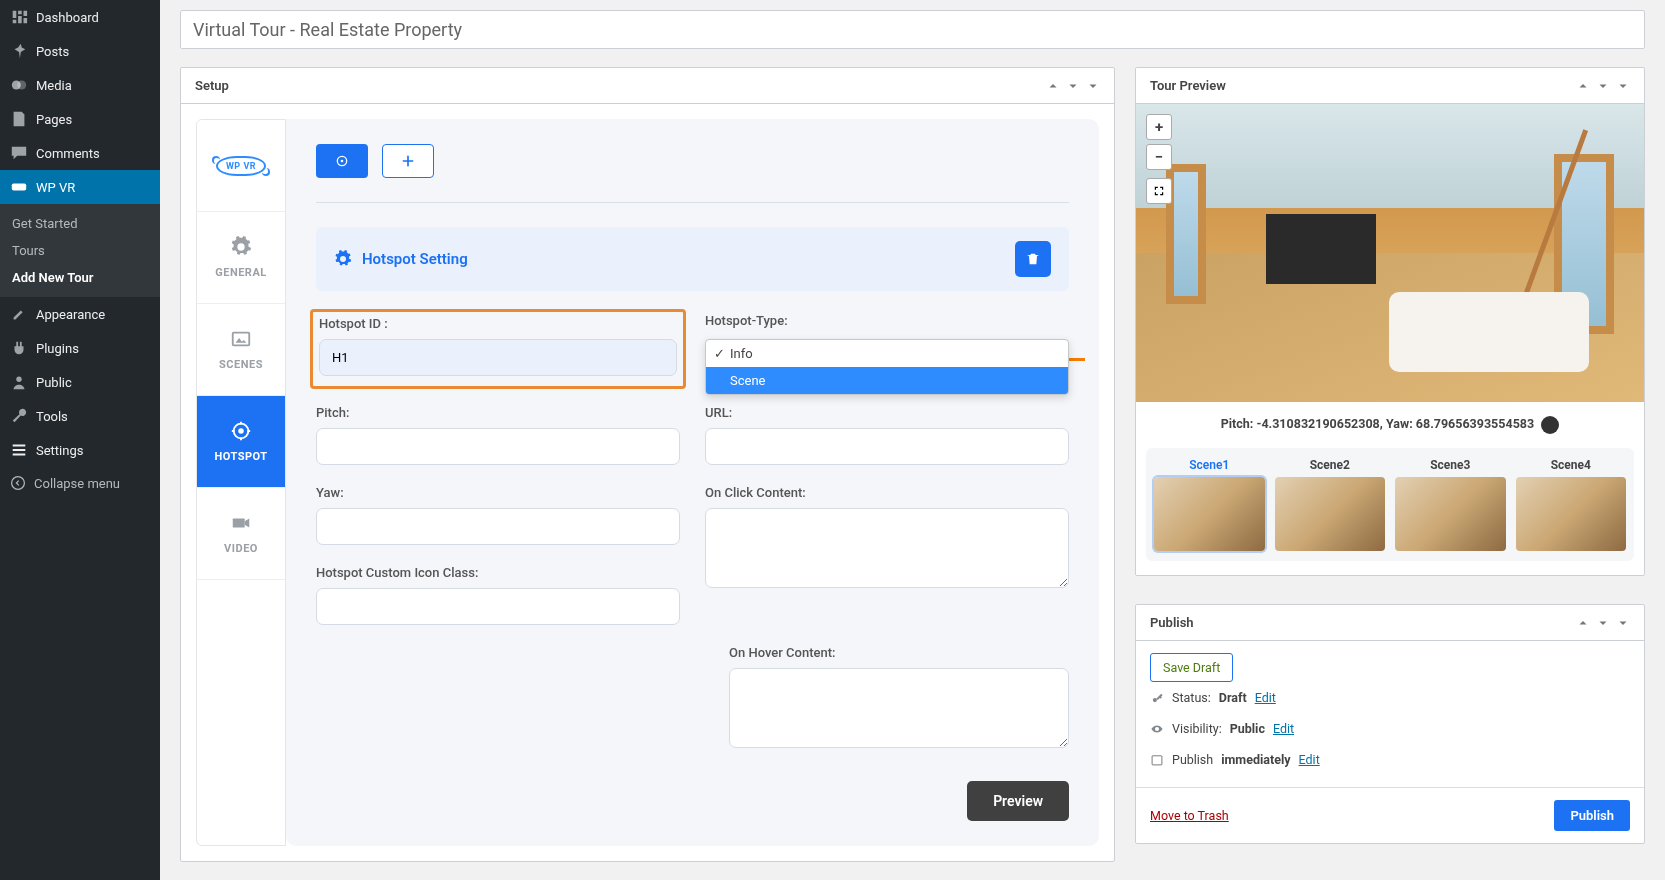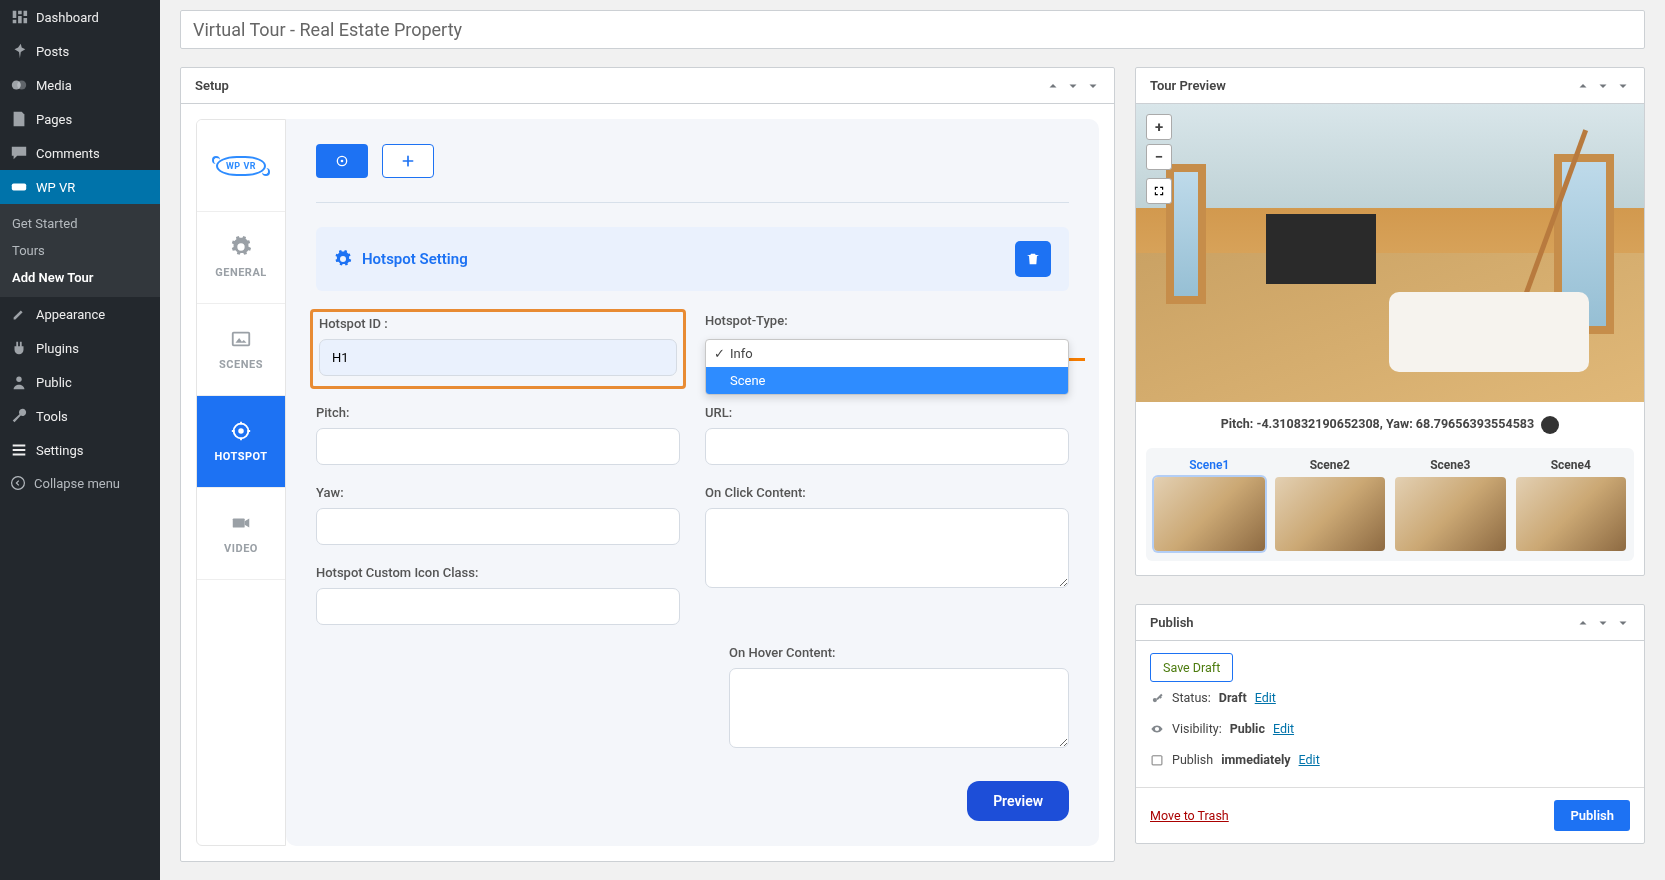--- a/index.html
+++ b/index.html
@@ -67,21 +67,21 @@
 
 .dropdown { position:relative; }
 .dd-list { position:absolute; left:0; right:0; top:26px; background:#fff; border:1px solid #c7c7c7; border-radius:4px; overflow:hidden; z-index:10; box-shadow:0 3px 8px rgba(0,0,0,.15); }
 .dd-item { padding:6px 15px 6px 24px; font-size:13px; position:relative; cursor:pointer; }
 .dd-item.sel:before { content:"✓"; position:absolute; left:8px; }
 .dd-item.hi { background:#2e8cff; color:#fff; }
 .arrow-anno { position:absolute; left:calc(100% + 8px); top:38px; display:flex; align-items:center; }
 .arrow-line { width:48px; height:3px; background:#f57c00; }
 .arrow-head { width:0; height:0; border:8px solid transparent; border-right-color:#f57c00; margin-left:-56px; }
 
-.preview-btn { background:#1d4ed8; color:#fff; border:none; border-radius:12px; padding:12px 26px; font-size:14px; font-weight:600; cursor:pointer; float:right; margin-top:30px; }
+.preview-btn { background:#404040; color:#fff; border:none; border-radius:5px; padding:12px 26px; font-size:14px; font-weight:600; cursor:pointer; float:right; margin-top:30px; }
 
 
 .tour-prev { position:relative; }
 .pano { width:100%; height:298px; background:linear-gradient(180deg,#d9e6ea 0%,#bfd2d6 35%,#d2994e 35%,#e8c07e 100%); position:relative; overflow:hidden; }
 .pano-floor { position:absolute; left:0; right:0; bottom:0; height:50%; background:linear-gradient(160deg,#caa264,#e0b878); }
 .stairs { position:absolute; right:90px; top:20px; width:180px; height:200px; }
 .stairs:before { content:""; position:absolute; width:5px; height:200px; background:#b87a3e; right:0; transform:rotate(20deg); }
 .window { position:absolute; background:linear-gradient(#bedaea,#96bfd4); border:8px solid #c68d4a; }
 .w1 { left:30px; top:60px; width:40px; height:140px; }
 .w2 { right:30px; top:50px; width:60px; height:180px; }

